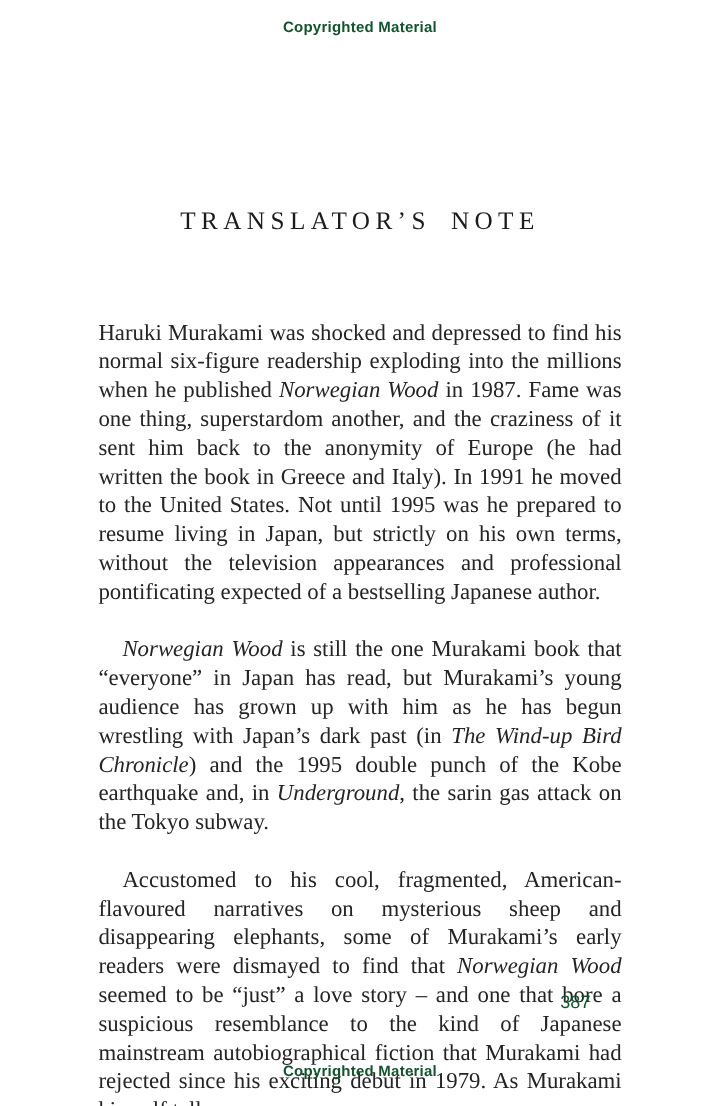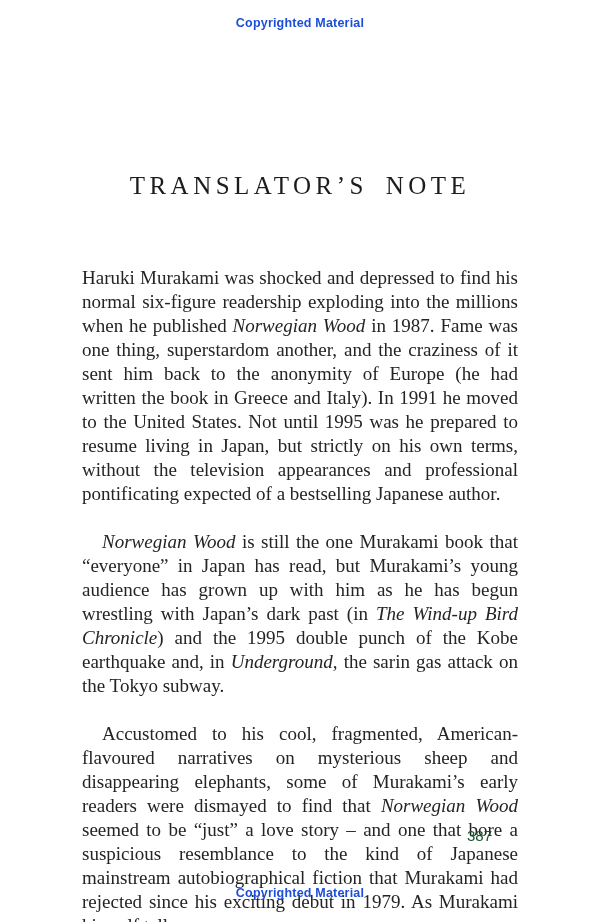--- a/index.html
+++ b/index.html
@@ -16,33 +16,33 @@
     font-family: "Liberation Serif", serif;
   }
   .copyright-notice {
     position: absolute;
     left: 0;
     width: 600px;
     text-align: center;
     font-family: "Liberation Sans", sans-serif;
     font-weight: bold;
     font-size: 12.5px;
-    color: #1d4ed8;
+    color: #14532d;
     letter-spacing: 0.2px;
   }
   .copyright-top { top: 16px; }
   .copyright-bottom { top: 886px; }
   .chapter-title {
     position: absolute;
     top: 172px;
     left: 0;
     width: 600px;
     text-align: center;
     font-family: "Liberation Serif", "DejaVu Serif", serif;
-    font-size: 25px;
+    font-size: 21px;
     font-weight: normal;
     letter-spacing: 4.5px;
     word-spacing: 7px;
     color: #1c1c1c;
   }
   .body-text {
     position: absolute;
     left: 82px;
     top: 266px;
     width: 436px;

